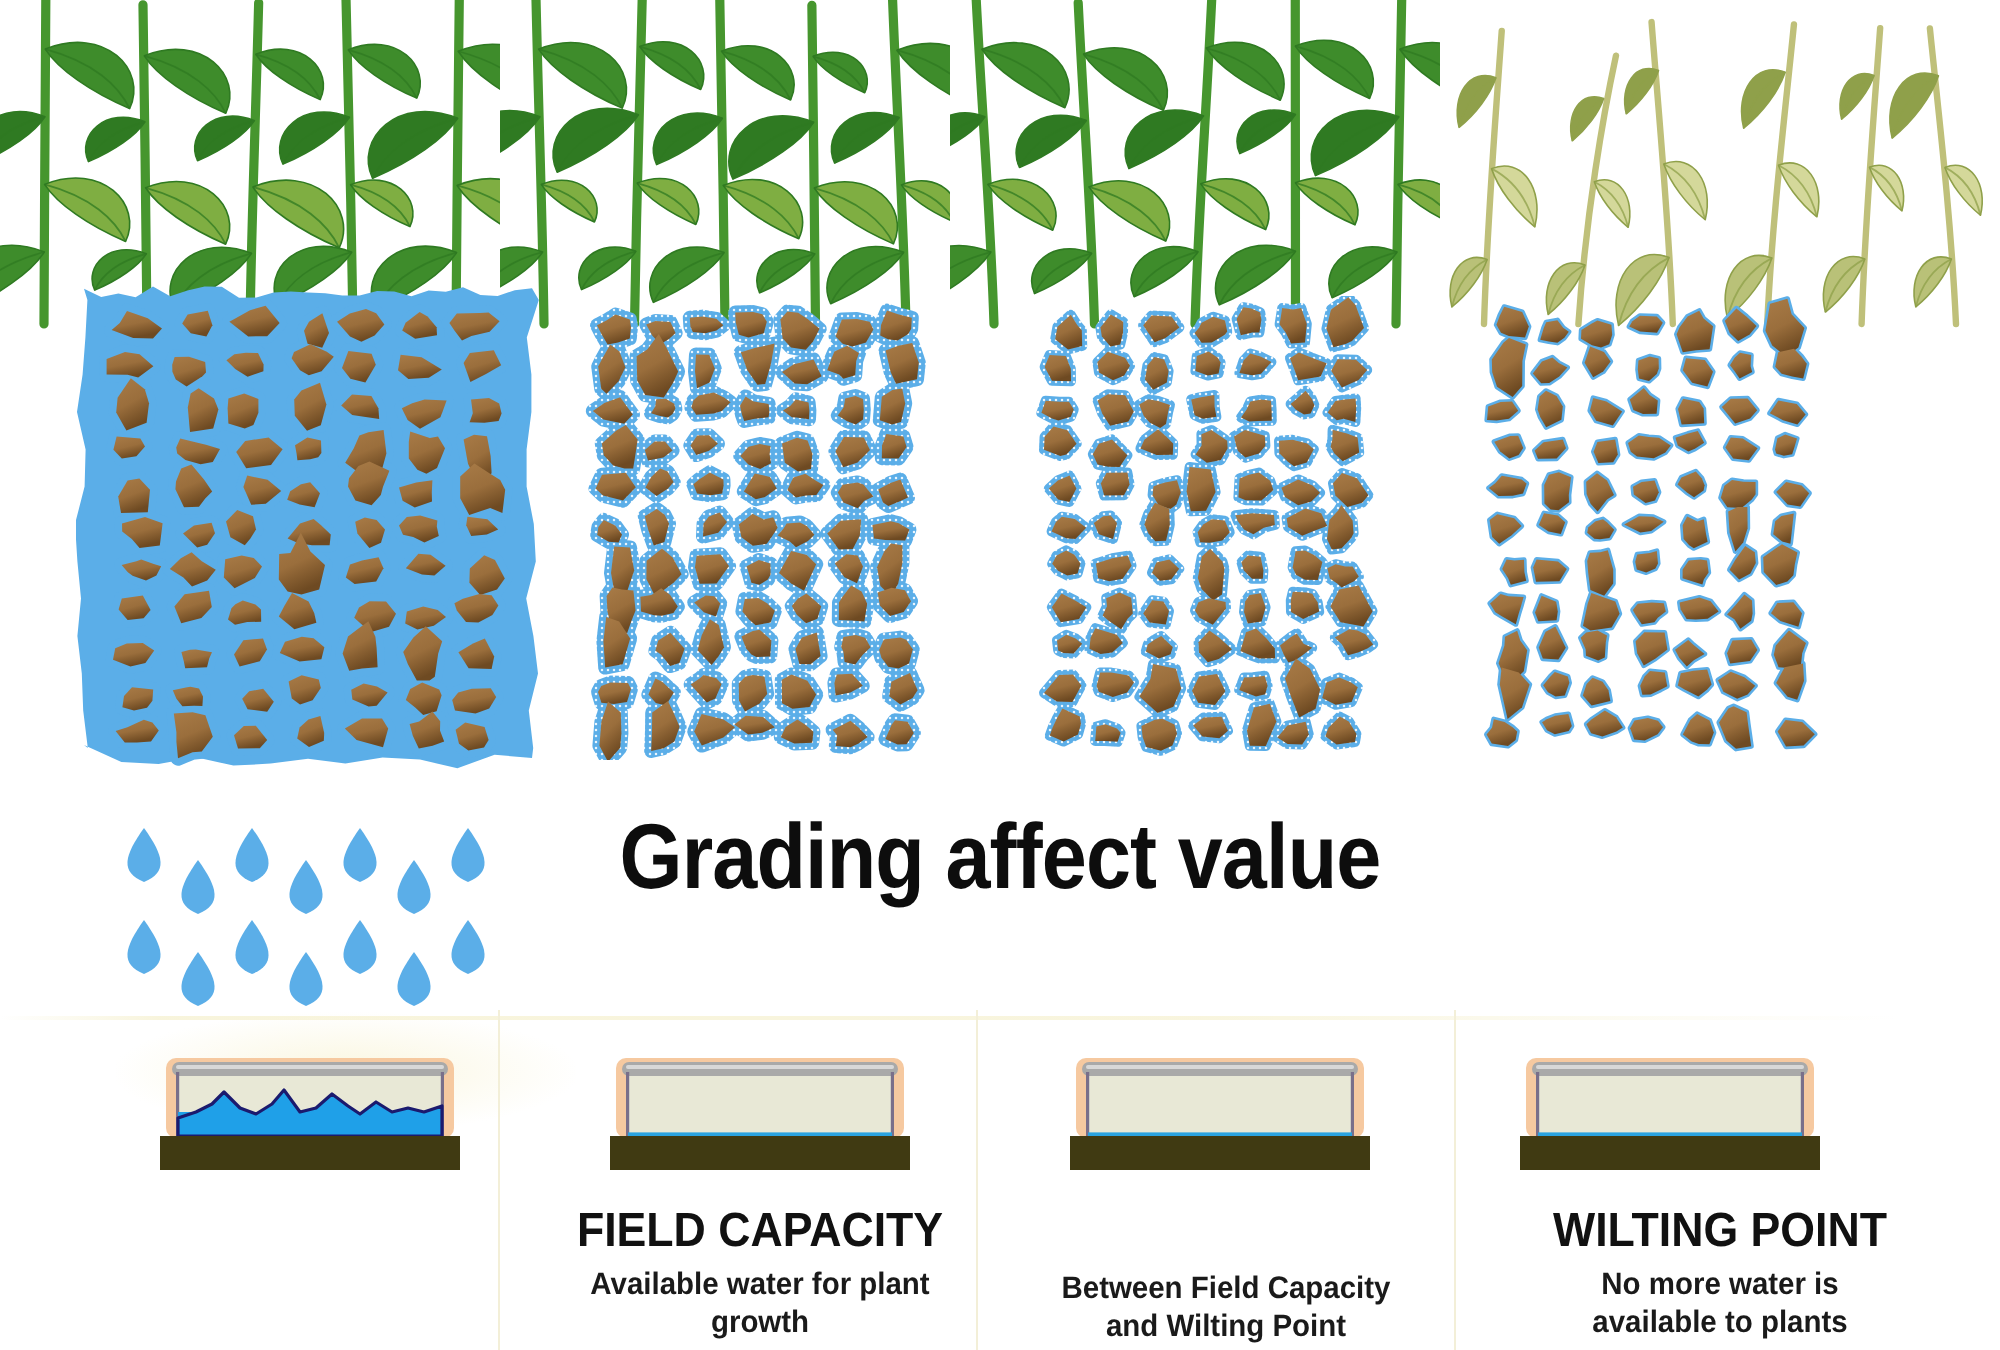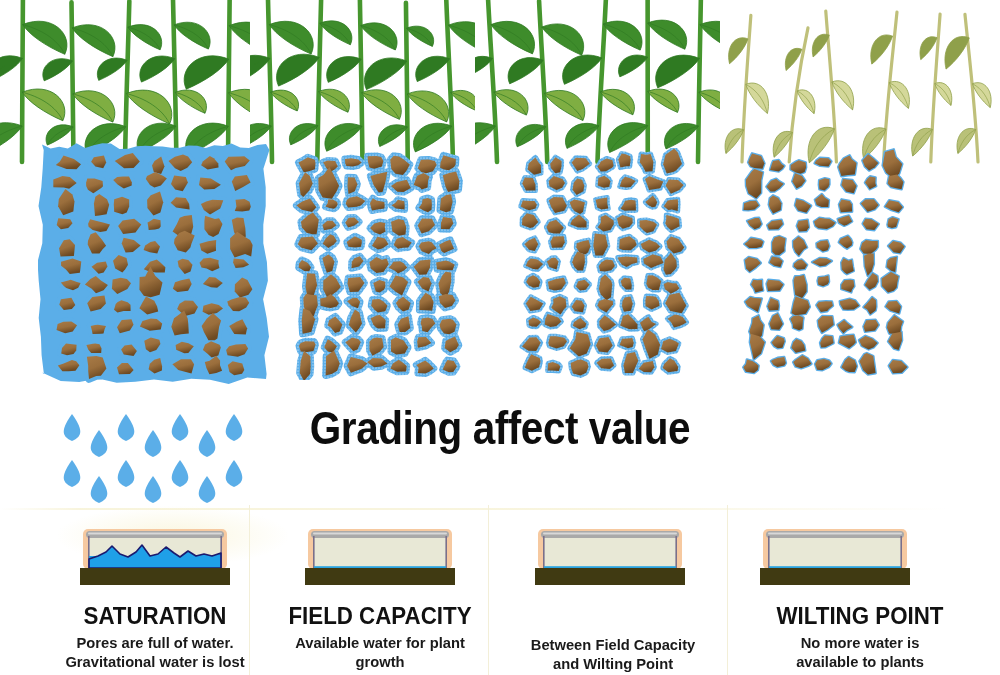--- a/index.html
+++ b/index.html
@@ -1204,27 +1204,20 @@
         <rect x="8" y="13" width="134" height="32" fill="#E8E8D6"></rect>
         <rect x="6" y="8" width="138" height="7" rx="3.5" fill="#A9A9A9"></rect>
         <rect x="8" y="9.5" width="134" height="2" rx="1" fill="#d8d8d8"></rect>
         <rect x="8" y="13" width="1.6" height="32" fill="#7a6f8a"></rect>
         <rect x="140.4" y="13" width="1.6" height="32" fill="#7a6f8a"></rect>
         <rect x="9" y="43.2" width="132" height="1.8" fill="#2AA3E0"></rect>
         <rect x="0" y="45" width="150" height="17" fill="#403A12"></rect>
       </svg>
     </div>
 
-  <div class="caption" style="left:55px;width:200px;">
-    <div class="cap-title">SATURATION</div>
-    <div class="cap-body">
-      <div>Pores are full of water.</div>
-      <div>Gravitational water is lost</div>
-    </div>
-  </div>
 
   <div class="caption no-title" style="left:513px;width:200px;">
     <div class="cap-title"></div>
     <div class="cap-body">
       <div>Between Field Capacity</div>
       <div>and Wilting Point</div>
     </div>
   </div>
 
   <div class="caption" style="left:280px;width:200px;">

